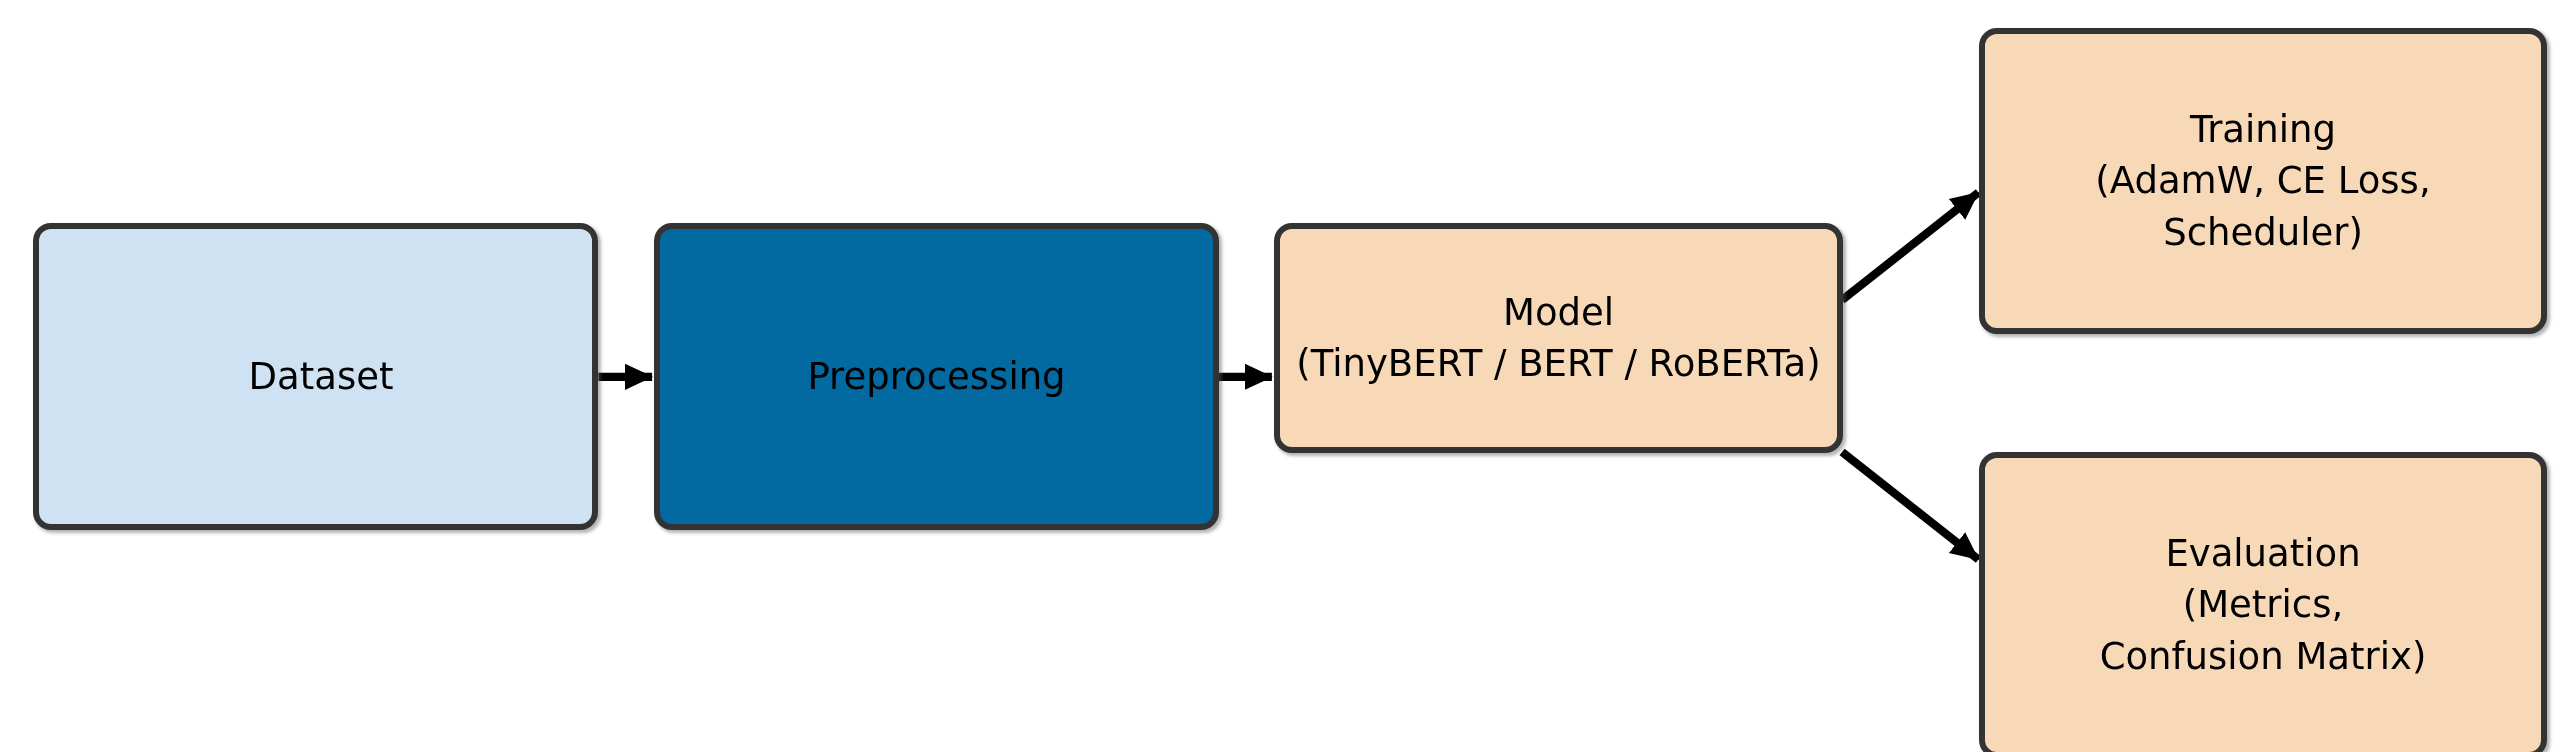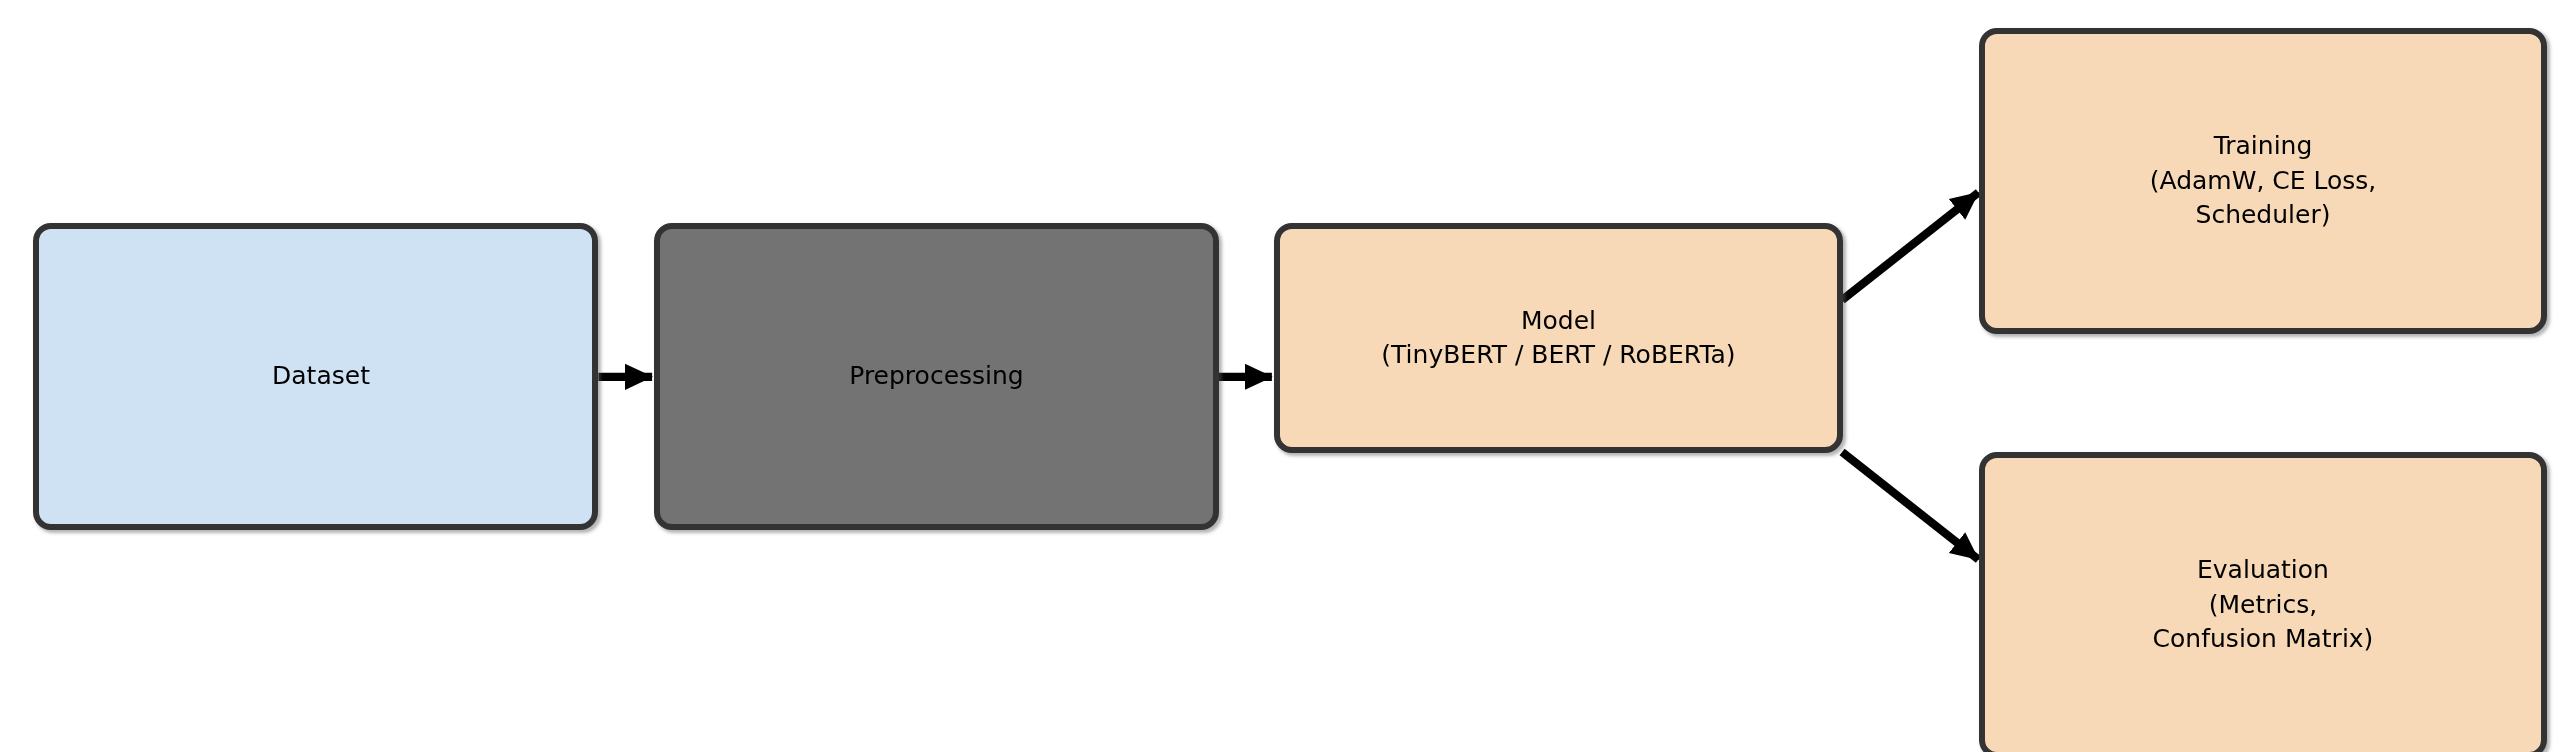--- a/index.html
+++ b/index.html
@@ -21,26 +21,26 @@
     border: 6.6px solid #333333;
     border-radius: 18px;
     box-shadow: 2.5px 2.5px 3.3px rgba(90, 90, 90, 0.45);
     display: flex;
     align-items: center;
     justify-content: center;
     text-align: center;
   }
   .node .label {
     white-space: pre-line;
-    font-size: 25px;
+    font-size: 37px;
     line-height: 1.38;
     color: #000000;
   }
   .fill-blue-light { background: #cfe2f3; }
-  .fill-blue       { background: #737373; }
+  .fill-blue       { background: #0369a1; }
   .fill-peach      { background: #f7d9b8; }
 
   #node-dataset       { left: 33px;   top: 223px; width: 565px; height: 307px; padding-left: 11px; }
   #node-preprocessing { left: 654px;  top: 223px; width: 565px; height: 307px; }
   #node-model         { left: 1274px; top: 223px; width: 569px; height: 230px; }
   #node-training      { left: 1979px; top: 28px;  width: 568px; height: 306px; }
   #node-evaluation    { left: 1979px; top: 417px; width: 568px; height: 306px; margin-top: 35px; }
 
   #edges {
     position: absolute;

